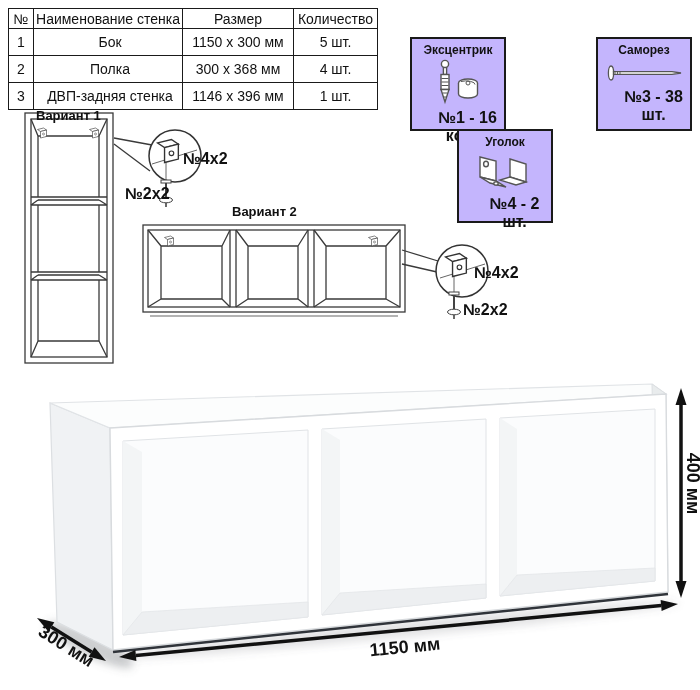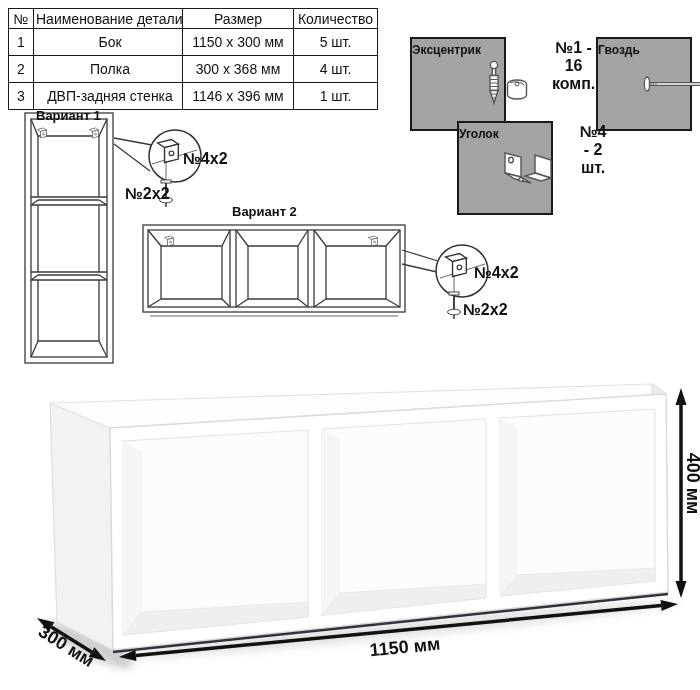--- a/index.html
+++ b/index.html
@@ -6,22 +6,22 @@
   #stage{position:relative;width:700px;height:690px;background:#fff;overflow:hidden;
          font-family:"Liberation Sans","DejaVu Sans",sans-serif;color:#111;}
   
   #parts-table{position:absolute;left:8px;top:8px;border-collapse:collapse;table-layout:fixed;width:369px;}
   #parts-table th,#parts-table td{border:1.6px solid #1a1a1a;font-size:14px;font-weight:400;
          text-align:center;padding:0 2px;white-space:nowrap;overflow:hidden;}
   #parts-table th{height:19px;}
   #parts-table td{height:26px;}
   #parts-table td.name{text-align:center;padding-left:6px;}
   
-  .hw-box{position:absolute;width:92px;height:90px;border:2px solid #1a1a1a;background:#a3a3a3;
-          display:flex;flex-direction:row;}
+  .hw-box{position:absolute;width:92px;height:90px;border:2px solid #1a1a1a;background:#c4b5fd;
+          display:flex;flex-direction:column;align-items:center;}
   .hw-title{font-size:12px;font-weight:700;line-height:1.1;text-align:center;margin-top:5px;}
   .hw-sub{font-size:12px;font-weight:700;line-height:1.1;text-align:center;min-height:0;}
   .hw-icon{flex:1;display:flex;align-items:center;justify-content:center;}
   .hw-caption{font-size:16px;font-weight:700;text-align:center;margin-bottom:5px;padding-left:19px;}
   
   .v-title{position:absolute;font-size:13px;font-weight:700;}
   .callout-label{position:absolute;font-size:16px;font-weight:700;}
   .dim-label{position:absolute;font-size:18px;font-weight:700;text-align:center;}
   #lineart{position:absolute;left:0;top:0;}
 </style>
@@ -140,21 +140,21 @@
   <table id="parts-table">
     <colgroup>
         <col style="width:25px">
         <col style="width:149px">
         <col style="width:111px">
         <col style="width:84px">
       </colgroup>
     <tbody>
         <tr>
       <th>№</th>
-      <th>Наименование детали</th>
+      <th>Наименование стенка</th>
       <th>Размер</th>
       <th>Количество</th>
     </tr>
     <tr>
       <td>1</td>
       <td class="name">Бок</td>
       <td>1150 x 300 мм</td>
       <td>5 шт.</td>
     </tr>
     <tr>
@@ -186,32 +186,32 @@
         <path d="M26.5,26 V37 A9.5,4 0 0 0 45.5,37 V26" fill="#fff"></path>
         <circle cx="36" cy="26" r="2" stroke-width="1"></circle>
         <path d="M29,24.5 A9,3.5 0 0 1 43,27.5" stroke-width="1"></path>
       </svg>
     </div>
     <div class="hw-caption">№1 - 16 комп.</div>
   </div>
 
 
   <div class="hw-box" style="left:596px;top:37px;">
-    <div class="hw-title">Гвоздь</div>
+    <div class="hw-title">Саморез</div>
     <div class="hw-icon">
       <svg width="80" height="24" viewBox="0 0 80 24" fill="none" stroke="#555" stroke-width="1.3">
         <ellipse cx="7" cy="12" rx="2.6" ry="7" fill="#fff"></ellipse>
         <path d="M9.5,10.6 L68,10.6 L77,12 L68,13.4 L9.5,13.4 Z" fill="#fff"></path>
         <path d="M11,10.6 V13.4 M13.5,10.6 V13.4 M16,10.6 V13.4" stroke-width="0.9"></path>
       </svg>
     </div>
     <div class="hw-caption">№3 - 38 шт.</div>
   </div>
 
-  <div class="hw-box" style="left:457px;top:121px;">
+  <div class="hw-box" style="left:457px;top:129px;">
     <div class="hw-title">Уголок</div>
     <div class="hw-icon">
       <svg width="62" height="46" viewBox="0 0 62 46" fill="#fff" stroke="#555" stroke-width="1.4">
         <path d="M6,8 L22,12 L22,32 L6,28 Z"></path>
         <path d="M6,28 L22,32 L32,38 L16,34 Z"></path>
         <ellipse cx="12" cy="15" rx="2.4" ry="2.8"></ellipse>
         <ellipse cx="22" cy="34.5" rx="2.2" ry="1.6"></ellipse>
         <path d="M36,10 L52,15 L52,33 L36,28 Z"></path>
         <path d="M26,31 L42,36 L52,33 L36,28 Z"></path>
       </svg>

